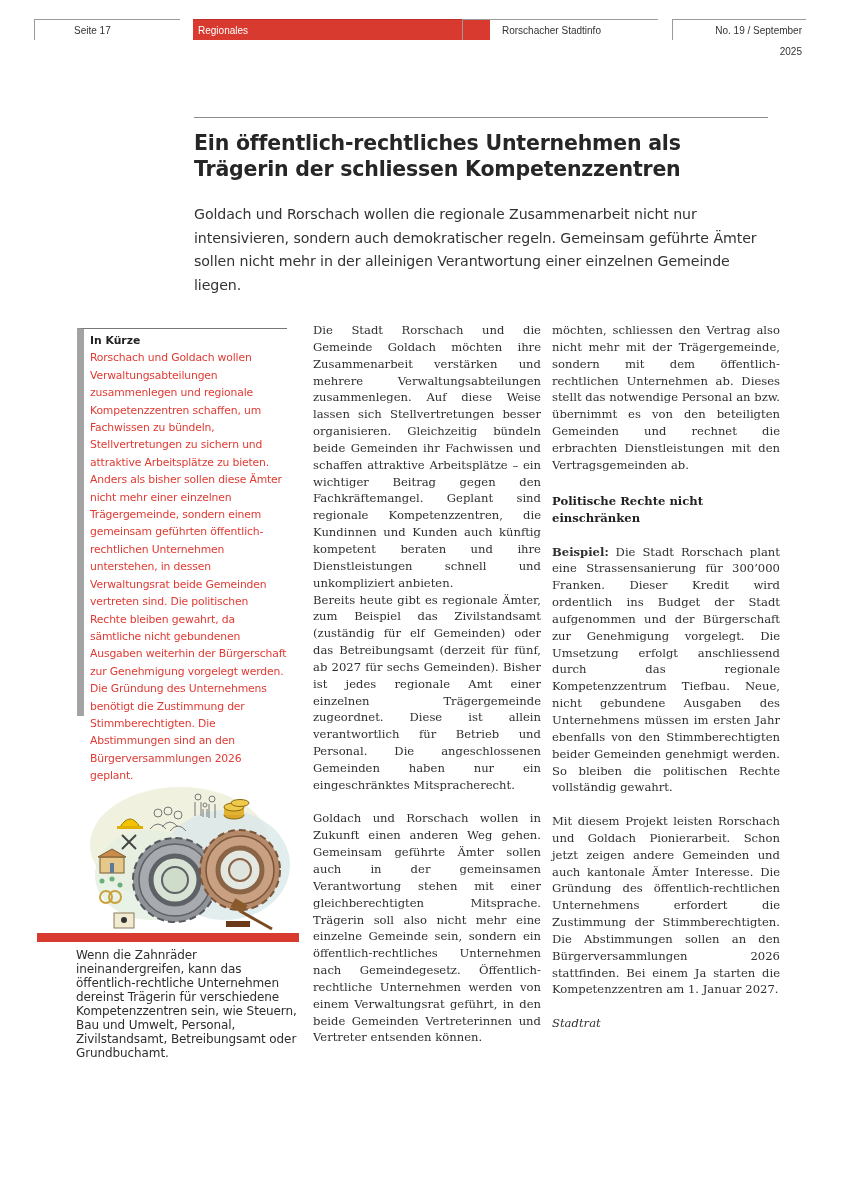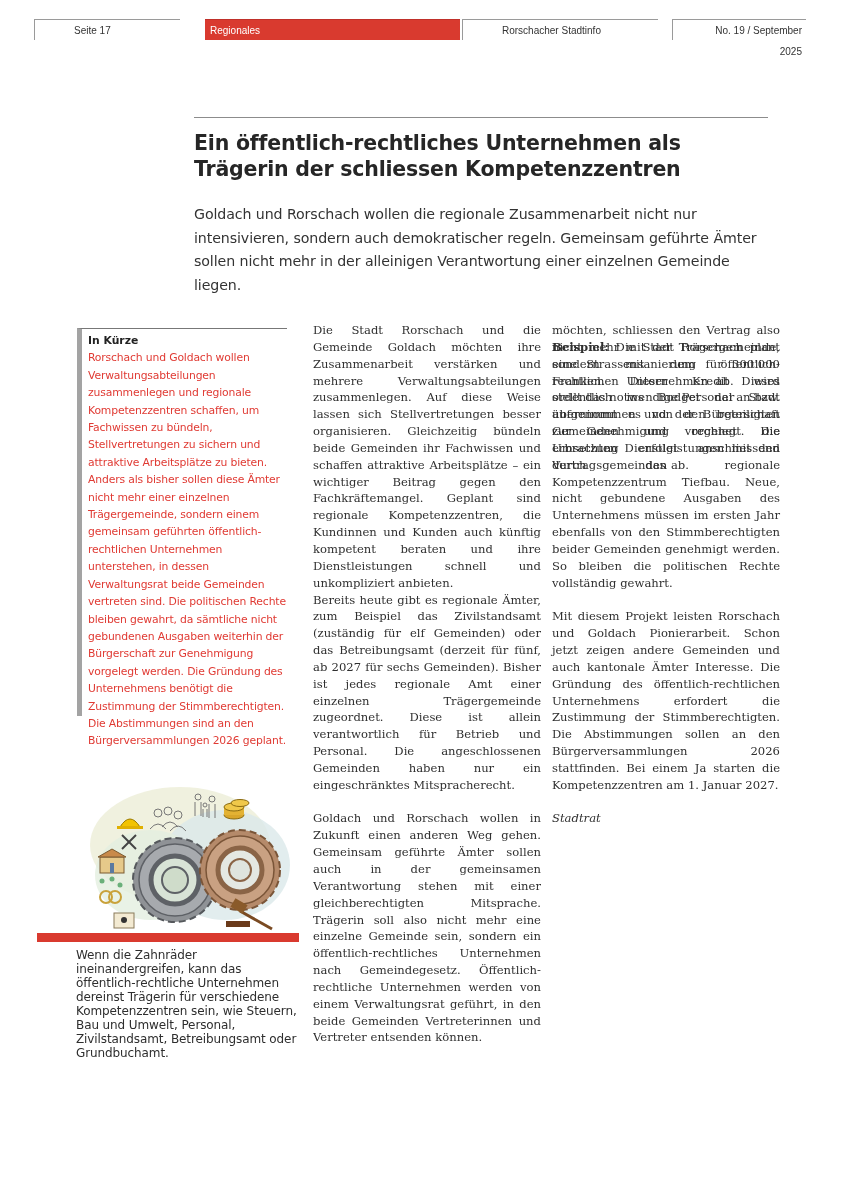--- a/index.html
+++ b/index.html
@@ -3,31 +3,31 @@
 <meta charset="utf-8">
 <style>
   html, body { margin: 0; padding: 0; background: #ffffff; }
   body { width: 847px; height: 1200px; position: relative; overflow: hidden; color: #2b2b2b; }
 
   
   .hdr { position: absolute; top: 19px; height: 21px; box-sizing: border-box; font-family: "Liberation Sans", sans-serif; font-size: 10px; line-height: 21px; padding-left: 5px; color: #333; }
   .hdr.boxed { border-top: 1px solid #9a9a9a; border-left: 1px solid #9a9a9a; padding-left: 39px; }
   .hdr.red { background: #d93a2f; color: #fff; border-top: 1px solid #c0302a; }
   .hdr-page { left: 34px; width: 146px; }
-  .hdr-section { left: 205px; width: 255px; }
+  .hdr-section { left: 193px; width: 297px; }
   .hdr-pub { left: 462px; width: 196px; }
   .hdr-issue { left: 672px; width: 134px; text-align: right; padding-right: 4px; }
 
   
   .title-rule { position: absolute; left: 194px; top: 117px; width: 574px; height: 1px; background: #8c8c8c; }
   .headline { position: absolute; left: 194px; top: 130px; width: 580px; margin: 0; font-family: "DejaVu Sans", sans-serif; font-weight: bold; font-size: 20.5px; line-height: 26px; color: #262626; letter-spacing: -0.2px; }
   .lead { position: absolute; left: 194px; top: 203px; width: 580px; margin: 0; font-family: "DejaVu Sans", sans-serif; font-size: 14.2px; line-height: 23.5px; color: #333; letter-spacing: -0.1px; }
 
   
-  .kurz { position: absolute; left: 77px; top: 328px; width: 210px; height: 388px; border-top: 1px solid #777; border-left: 5px solid #a3a3a3; box-sizing: border-box; padding: 3px 0 0 6px; font-family: "DejaVu Sans", sans-serif; font-size: 10.8px; line-height: 17.4px; }
+  .kurz { position: absolute; left: 77px; top: 328px; width: 210px; height: 388px; border-top: 1px solid #777; border-left: 7px solid #a3a3a3; box-sizing: border-box; padding: 3px 0 0 6px; font-family: "DejaVu Sans", sans-serif; font-size: 10.8px; line-height: 17.4px; }
   .kurz-title { font-weight: bold; color: #222; margin: 0; }
   .kurz-text { color: #e03a33; margin: 0; letter-spacing: -0.15px; }
 
   
   .illus { position: absolute; left: 80px; top: 775px; width: 215px; height: 160px; }
   .redbar { position: absolute; left: 37px; top: 933px; width: 262px; height: 9px; background: #d93a2f; }
   .caption { position: absolute; left: 76px; top: 948px; width: 228px; margin: 0; font-family: "DejaVu Sans", sans-serif; font-size: 12px; line-height: 14px; color: #2e2e2e; letter-spacing: -0.1px; }
 
   
   .col { position: absolute; width: 228px; font-family: "DejaVu Serif", serif; font-size: 11.6px; line-height: 16.85px; color: #2f2f2f; text-align: justify; hyphens: manual; }
@@ -138,20 +138,21 @@
 <p class="caption">Wenn die Zahnräder ineinandergreifen, kann das öffentlich-rechtliche Unternehmen dereinst Trägerin für verschiedene Kompetenzzentren sein, wie Steuern, Bau und Umwelt, Personal, Zivilstandsamt, Betreibungsamt oder Grundbuchamt.</p>
 
 <div class="col col1">
   <p>Die Stadt Rorschach und die Gemeinde Goldach möchten ihre Zusammenarbeit verstärken und mehrere Verwaltungsabteilungen zusammenlegen. Auf diese Weise lassen sich Stellvertretungen besser organisieren. Gleichzeitig bündeln beide Gemeinden ihr Fachwissen und schaffen attraktive Arbeitsplätze – ein wichtiger Beitrag gegen den Fachkräftemangel. Geplant sind regionale Kompetenzzentren, die Kundinnen und Kunden auch künftig kompetent beraten und ihre Dienstleistungen schnell und unkompliziert anbieten.</p>
   <p>Bereits heute gibt es regionale Ämter, zum Beispiel das Zivilstandsamt (zuständig für elf Gemeinden) oder das Betreibungsamt (derzeit für fünf, ab 2027 für sechs Gemeinden). Bisher ist jedes regionale Amt einer einzelnen Trägergemeinde zugeordnet. Diese ist allein verantwortlich für Betrieb und Personal. Die angeschlossenen Gemeinden haben nur ein eingeschränktes Mitspracherecht.</p>
   <p class="gap">Goldach und Rorschach wollen in Zukunft einen anderen Weg gehen. Gemeinsam geführte Ämter sollen auch in der gemeinsamen Verantwortung stehen mit einer gleichberechtigten Mitsprache. Trägerin soll also nicht mehr eine einzelne Gemeinde sein, sondern ein öffentlich-rechtliches Unternehmen nach Gemeindegesetz. Öffentlich-rechtliche Unternehmen werden von einem Verwaltungsrat geführt, in den beide Gemeinden Vertreterinnen und Vertreter entsenden können.</p>
 
 </div>
 
 <div class="col col2">
+  <h3 style="margin-top:171px">Politische Rechte nicht einschränken</h3>
   <p class="gap"><span class="bold">Beispiel:</span><span> Die Stadt Rorschach plant eine Strassensanierung für 300’000 Franken. Dieser Kredit wird ordentlich ins Budget der Stadt aufgenommen und der Bürgerschaft zur Genehmigung vorgelegt. Die Umsetzung erfolgt anschliessend durch das regionale Kompetenzzentrum Tiefbau. Neue, nicht gebundene Ausgaben des Unternehmens müssen im ersten Jahr ebenfalls von den Stimmberechtigten beider Gemeinden genehmigt werden. So bleiben die politischen Rechte vollständig gewahrt.</span></p>
   <p class="gap">Mit diesem Projekt leisten Rorschach und Goldach Pionierarbeit. Schon jetzt zeigen andere Gemeinden und auch kantonale Ämter Interesse. Die Gründung des öffentlich-rechtlichen Unternehmens erfordert die Zustimmung der Stimmberechtigten. Die Abstimmungen sollen an den Bürgerversammlungen 2026 stattfinden. Bei einem Ja starten die Kompetenzzentren am 1. Januar 2027.</p>
   <p class="gap sig">Stadtrat</p>
 </div>
 
 <style>
   
   .col1 { height: 782px; overflow: hidden; }
   .col2 h3:first-child { margin-top: 168px; }
 </style>

